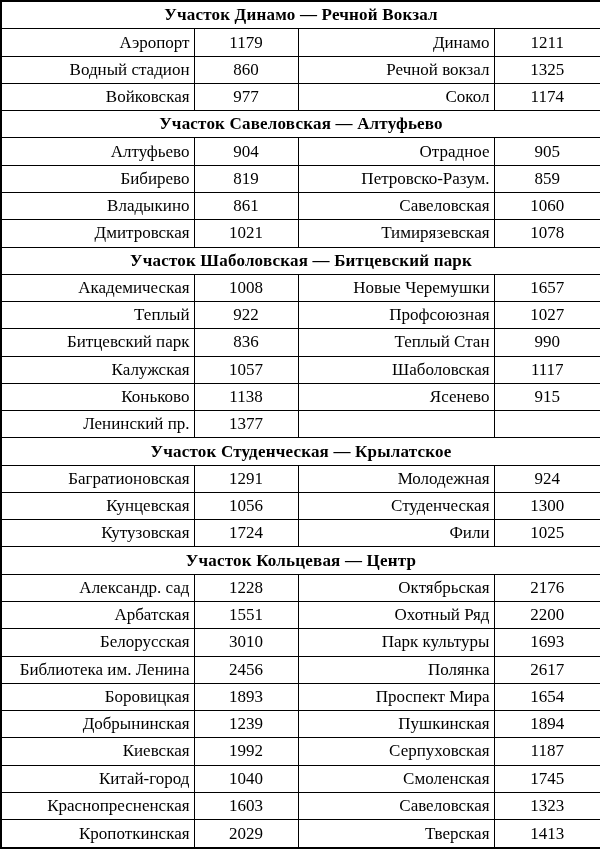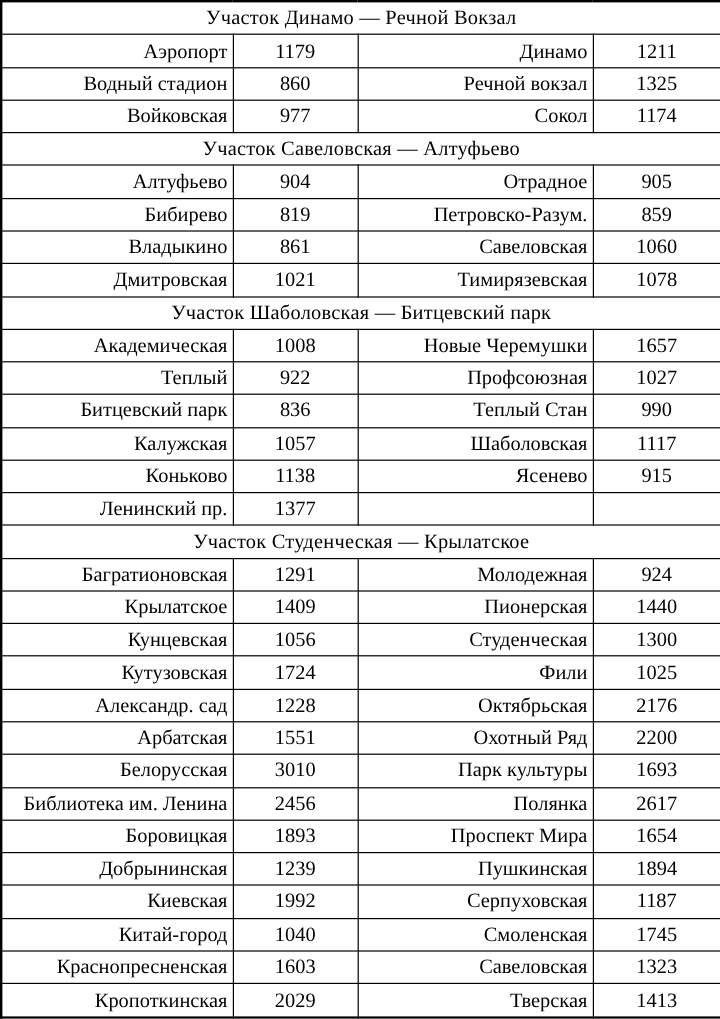--- a/index.html
+++ b/index.html
@@ -23,21 +23,21 @@
   }
   table.stations td {
     border: 1px solid #000000;
     padding: 0 4px;
     overflow: hidden;
     white-space: nowrap;
     vertical-align: middle;
   }
   td.section-title {
     text-align: center;
-    font-weight: normal;
+    font-weight: bold;
     border-top: 2px solid #000000;
     border-bottom: 2px solid #000000;
     letter-spacing: 0.2px;
   }
   td.cell-name {
     text-align: right;
     padding-left: 7px;
   }
   td.cell-num {
     text-align: center;
@@ -144,38 +144,35 @@
       <tr>
         <td colspan="4" class="section-title">Участок Студенческая — Крылатское</td>
       </tr>
       <tr>
         <td class="cell-name">Багратионовская</td>
         <td class="cell-num">1291</td>
         <td class="cell-name">Молодежная</td>
         <td class="cell-num">924</td>
       </tr>
       <tr>
-        <td class="cell-name">Крылатское</td>
-        <td class="cell-num">1409</td>
-        <td class="cell-name">Пионерская</td>
-        <td class="cell-num">1440</td>
-      </tr>
-      <tr>
         <td class="cell-name">Кунцевская</td>
         <td class="cell-num">1056</td>
         <td class="cell-name">Студенческая</td>
         <td class="cell-num">1300</td>
       </tr>
       <tr>
         <td class="cell-name">Кутузовская</td>
         <td class="cell-num">1724</td>
         <td class="cell-name">Фили</td>
         <td class="cell-num">1025</td>
       </tr>
       <tr>
+        <td colspan="4" class="section-title">Участок Кольцевая — Центр</td>
+      </tr>
+      <tr>
         <td class="cell-name">Александр. сад</td>
         <td class="cell-num">1228</td>
         <td class="cell-name">Октябрьская</td>
         <td class="cell-num">2176</td>
       </tr>
       <tr>
         <td class="cell-name">Арбатская</td>
         <td class="cell-num">1551</td>
         <td class="cell-name">Охотный Ряд</td>
         <td class="cell-num">2200</td>

